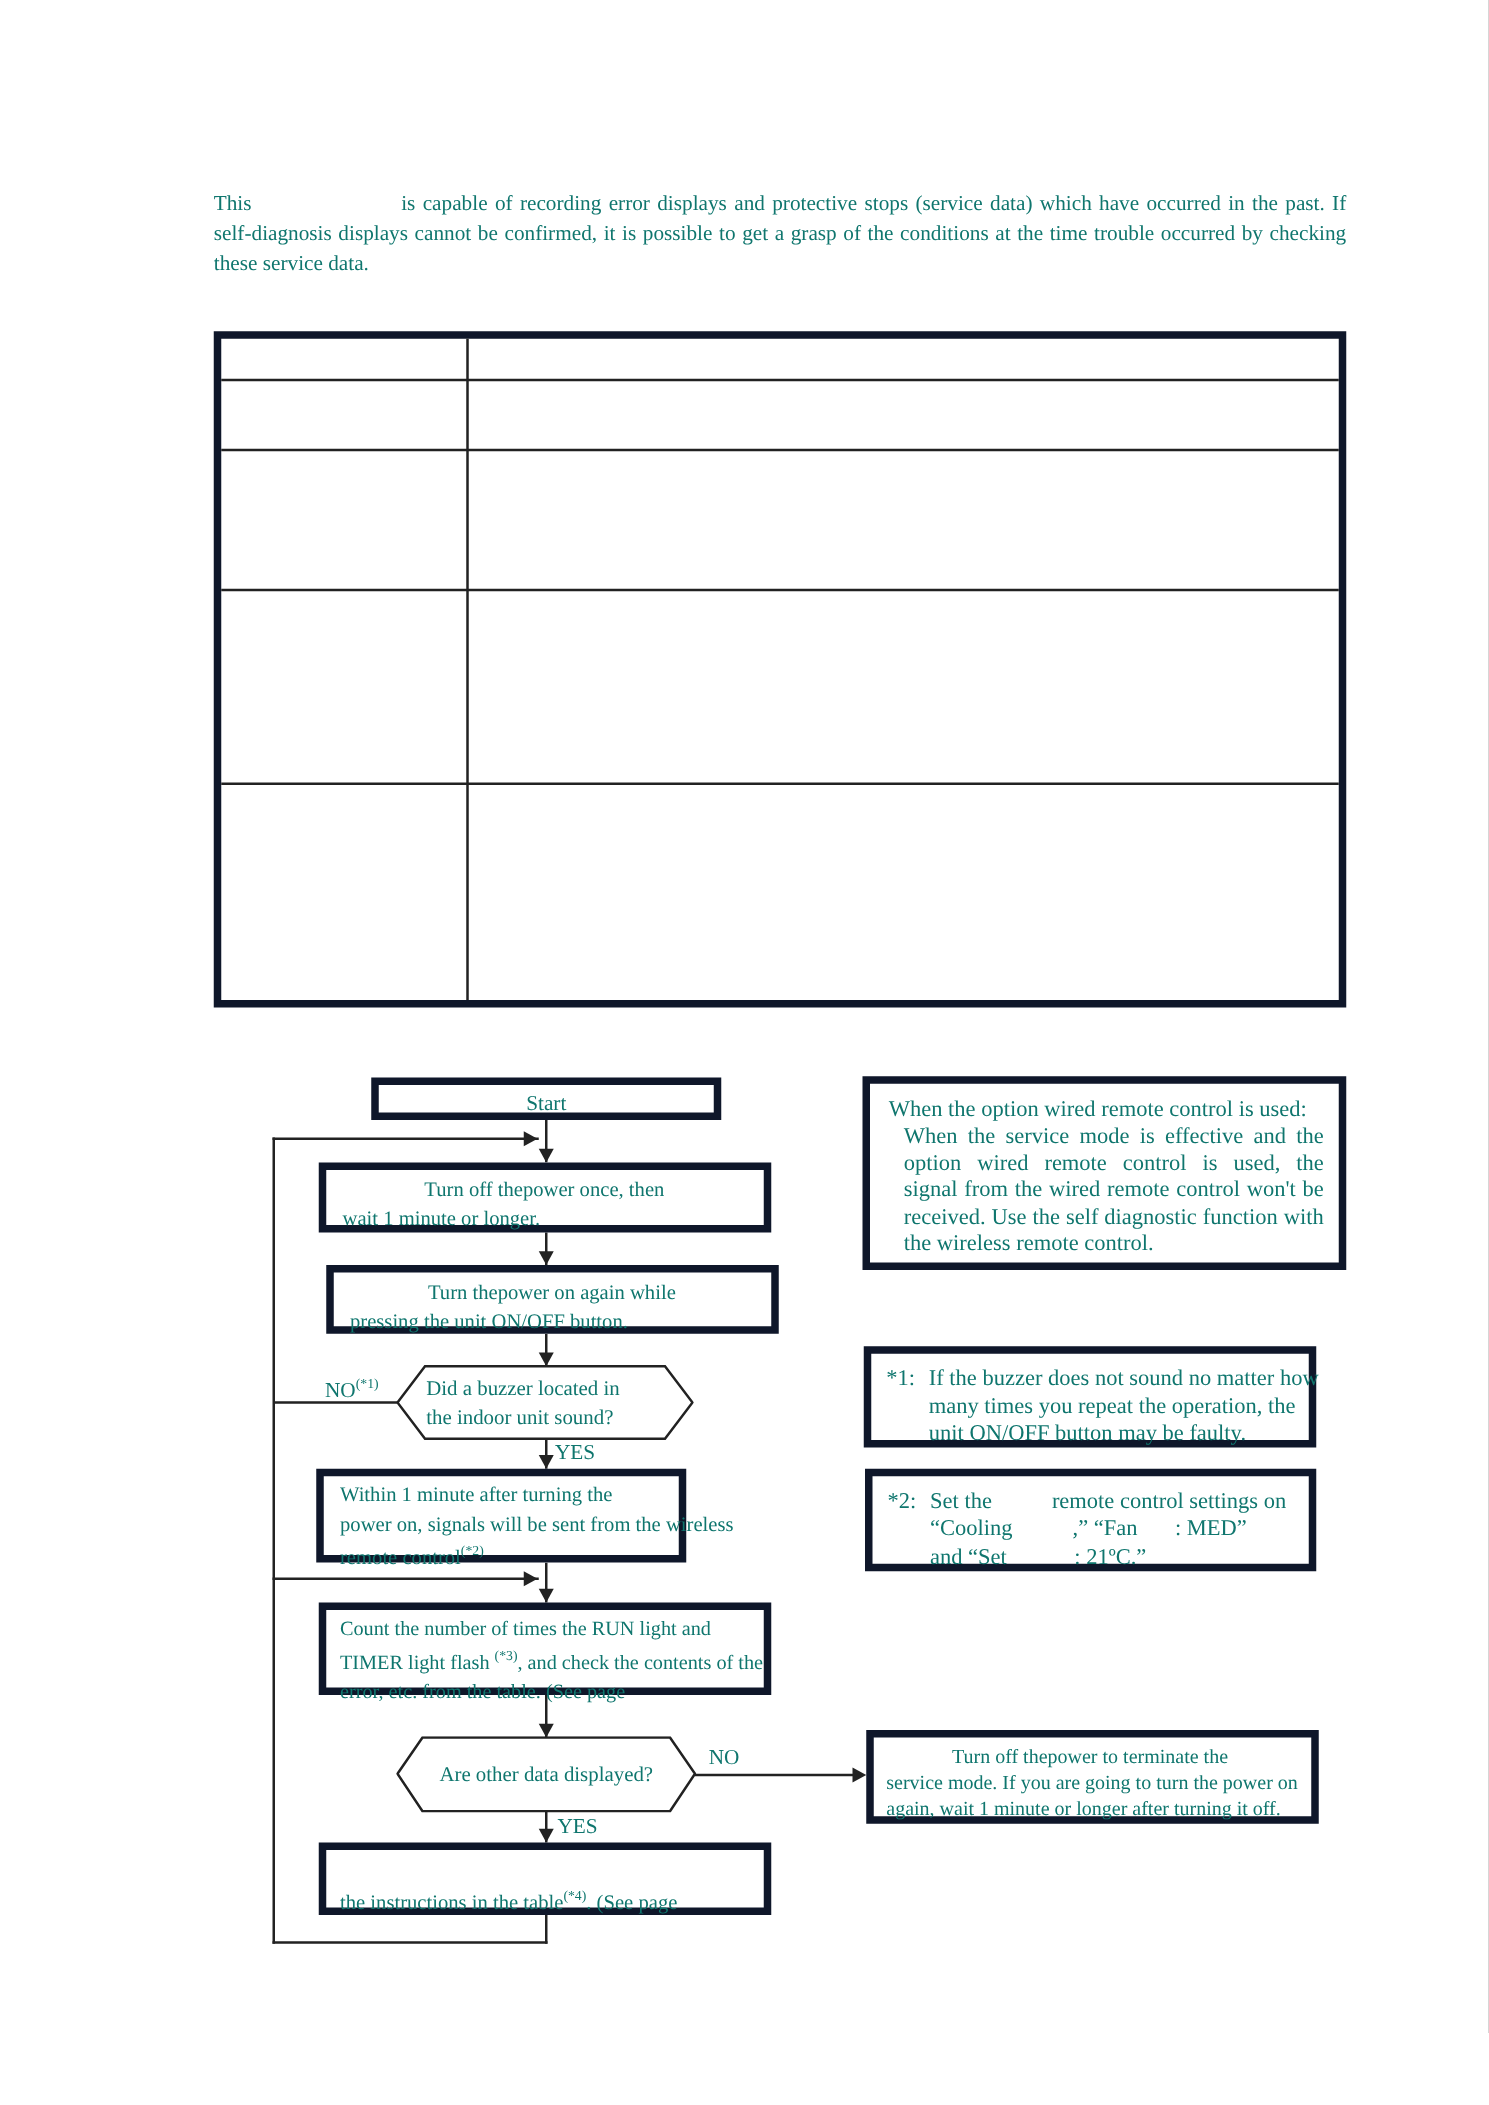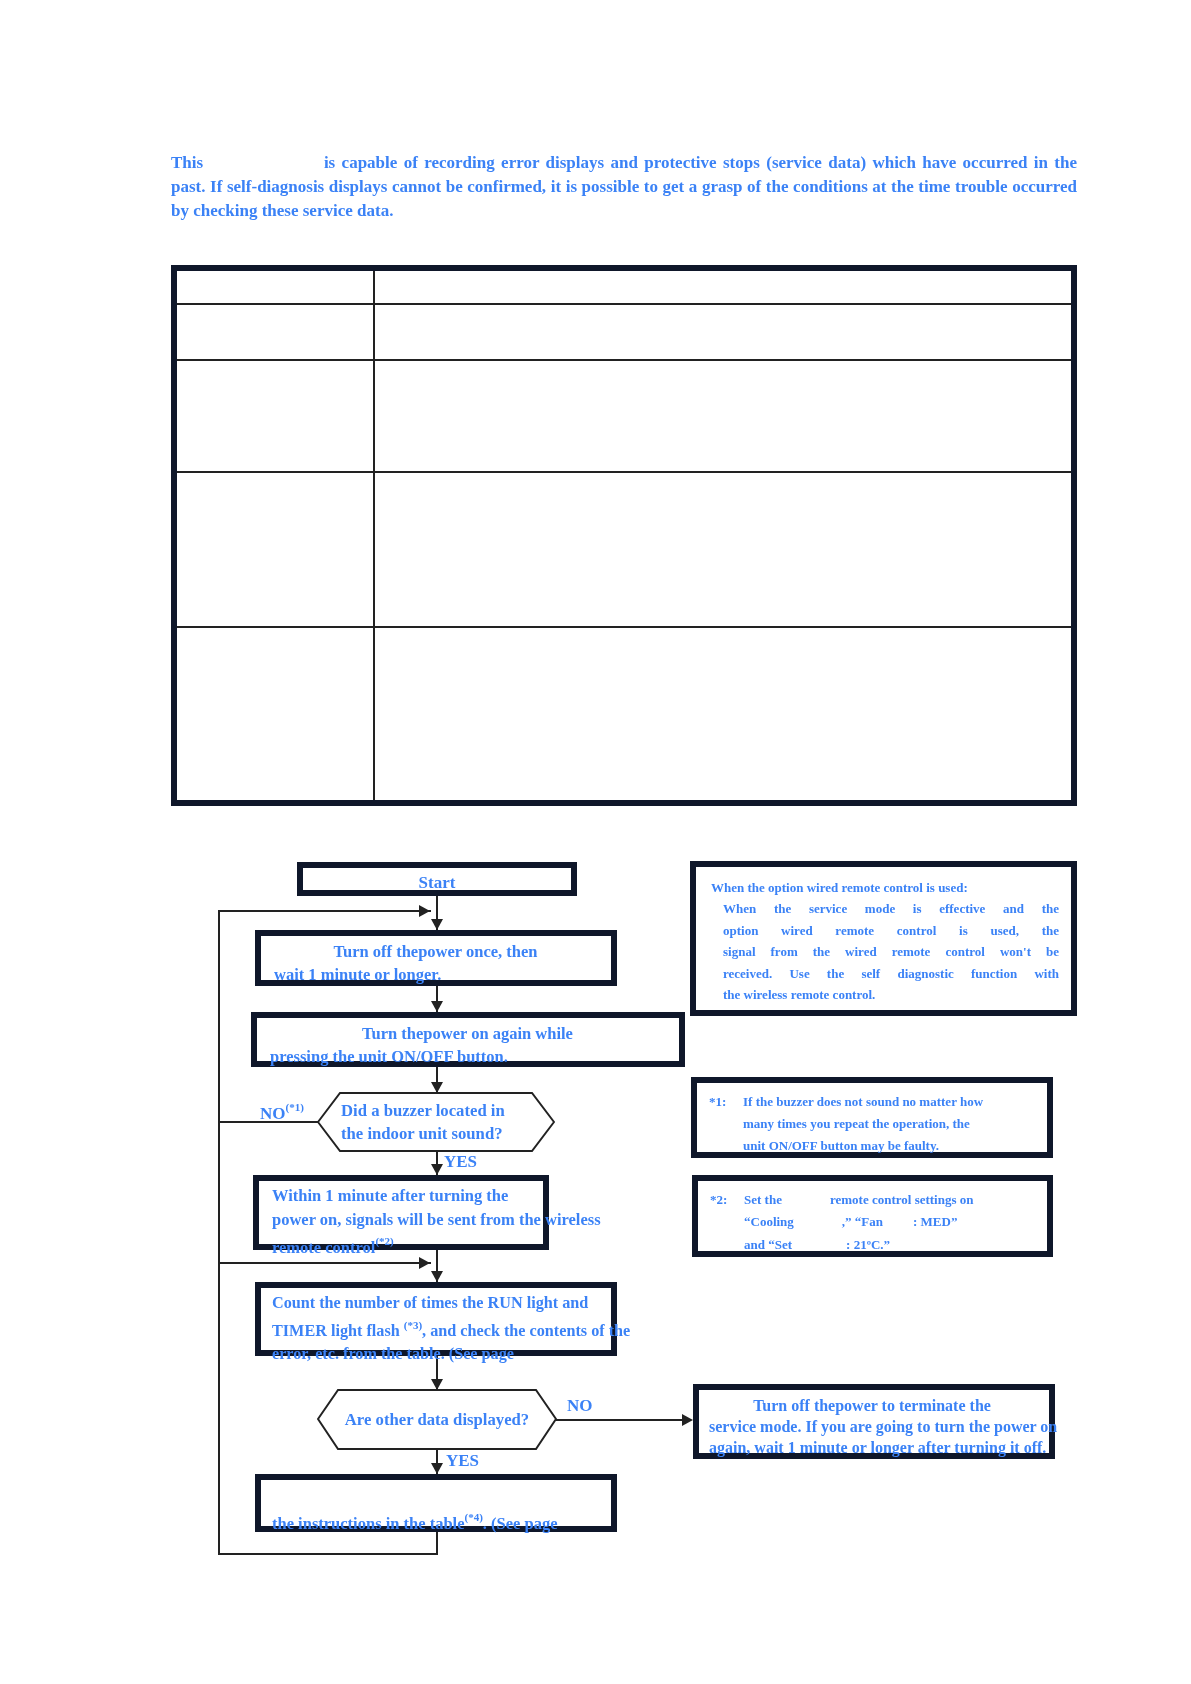--- a/index.html
+++ b/index.html
@@ -1,22 +1,21 @@
 <!DOCTYPE html>
 <html><head>
 <meta charset="utf-8">
 <style>
   * { margin:0; padding:0; box-sizing:border-box; }
   html,body { background:#9a9a9a; }
   .page {
     position:relative; width:1191px; height:1684px; margin:0 auto;
-    background:#ffffff; color:#3b82f6;
+    background:#ffffff; color:#0f766e;
     font-family:"Liberation Serif", "DejaVu Serif", serif;
     overflow:hidden;
-    font-weight:bold;
   }
   .abs { position:absolute; }
   .line { position:absolute; background:#222; }
   .box  { position:absolute; background:#fff; border:6px solid #0f172a; }
   .nw { white-space:nowrap; }
   .sbet { display:flex; justify-content:center; }
   sup.sp { font-size:11px; position:relative; top:-1px; }
   .ar-d { position:absolute; width:0; height:0;
           border-left:6px solid transparent; border-right:6px solid transparent;
           border-top:11px solid #222; }
@@ -27,21 +26,21 @@
     position:absolute; left:171px; top:151px; width:906px;
     font-size:17px; line-height:23.8px; text-align:justify;
   }
   .blank { display:inline-block; height:1px; }
   .tbl-divider-v { position:absolute; top:0; bottom:0; width:2px; background:#222; }
   .tbl-line-h { position:absolute; left:0; right:0; height:2px; background:#222; }
   .fc-text { font-size:16.5px; line-height:23px; }
   .start-box { text-align:center; font-size:17px; line-height:30px; }
   .hex-text { position:absolute; font-size:16.7px; line-height:23px; }
   .lbl { position:absolute; font-size:17px; line-height:22px; white-space:nowrap; }
-  .note { font-size:13px; line-height:22px; }
+  .note { font-size:18px; line-height:22px; }
   .hang { display:flex; }
   .hang .mk { width:34px; flex:0 0 auto; }
   .ind { margin-left:12px; }
   .jl { text-align:justify; text-align-last:justify; }
   .sp48 { display:inline-block; width:48px; }
   .sp30 { display:inline-block; width:30px; }
   .sp54 { display:inline-block; width:54px; }
 </style>
 </head>
 <body>
@@ -104,21 +103,21 @@
   </div>
 
   <div class="box fc-text" style="left:255px; top:930px; width:362px; height:56px; padding:4px 14px 0 13px;">
     <div class="sbet">
       <span>Turn off the</span>
       <span>power once, then</span>
     </div>
     <div class="nw">wait 1 minute or longer.</div>
   </div>
 
-  <div class="box fc-text" style="left:251px; top:1012px; width:434px; height:55px; padding:4px 14px 0 13px;">
+  <div class="box fc-text" style="left:261px; top:1012px; width:362px; height:55px; padding:4px 14px 0 13px;">
     <div class="sbet">
       <span>Turn the</span>
       <span>power on again while</span>
     </div>
     <div class="nw">pressing the unit ON/OFF button.</div>
   </div>
 
   <svg class="abs" style="left:317px; top:1092px;" width="238" height="60">
     <polygon points="1,30 23,1 215,1 237,30 215,59 23,59" fill="#ffffff" stroke="#222222" stroke-width="2"></polygon>
   </svg>

